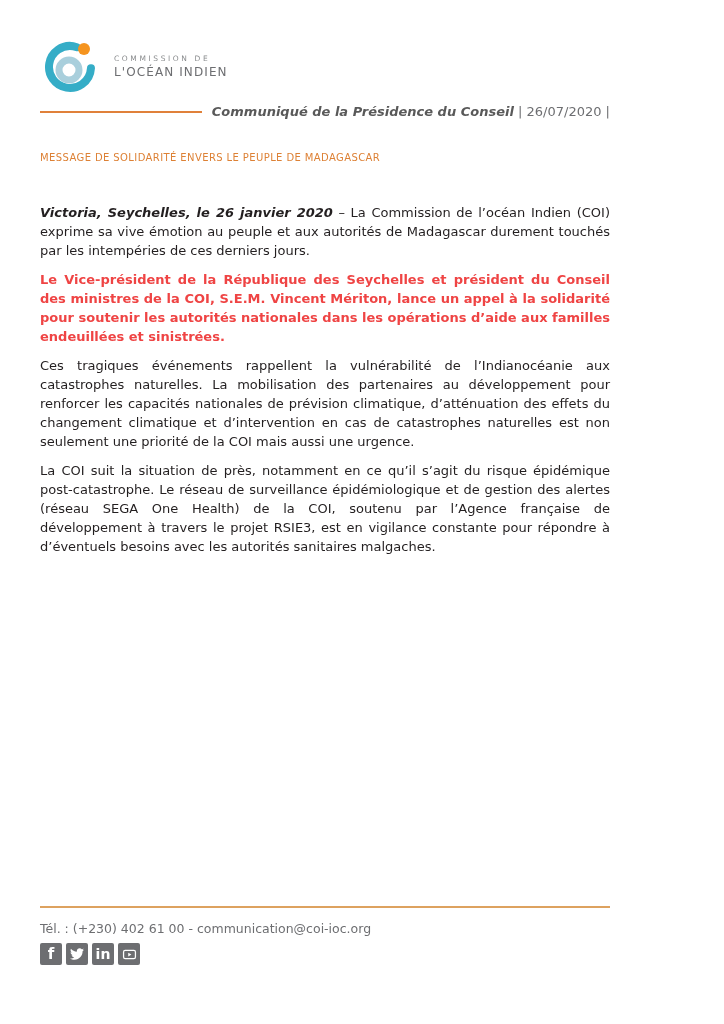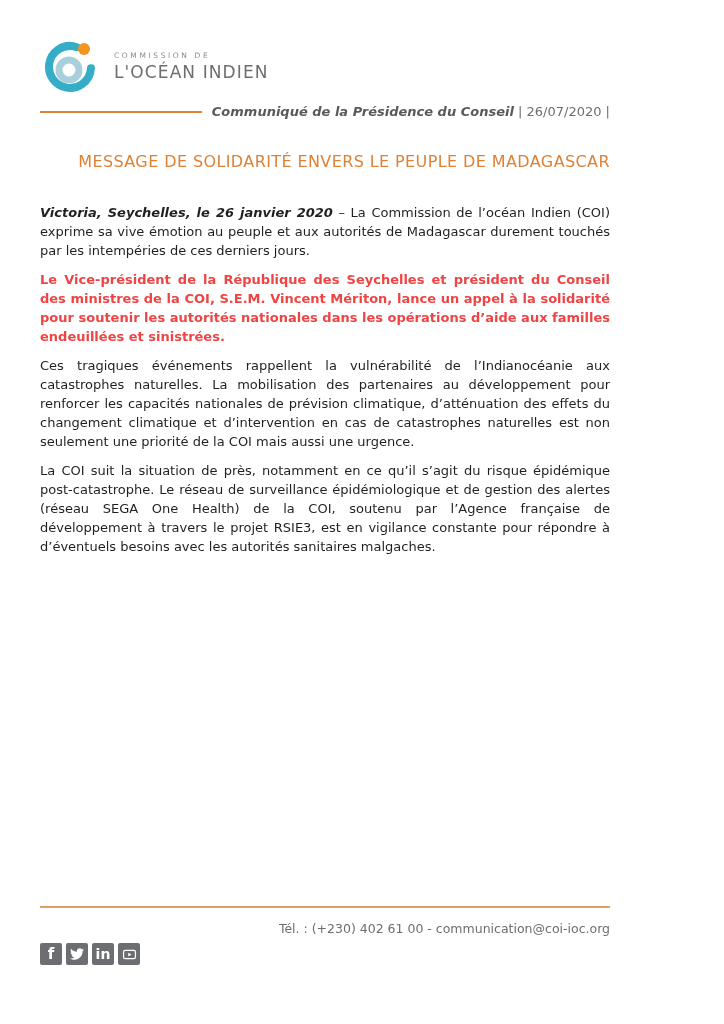--- a/index.html
+++ b/index.html
@@ -23,21 +23,21 @@
   }
   .logo-mark { width: 54px; height: 56px; }
   .logo-text { margin-left: 16px; }
   .logo-line1 {
     font-size: 7.5px;
     letter-spacing: 2.6px;
     color: #8A8C8E;
     margin-bottom: 2px;
   }
   .logo-line2 {
-    font-size: 17px;
+    font-size: 12px;
     letter-spacing: 1.1px;
     color: #6D6E71;
   }
   
   .header-row {
     position: absolute;
     top: 104px;
     left: 40px;
     right: 34px;
     display: flex;
@@ -52,23 +52,23 @@
   .header-text { white-space: nowrap; font-size: 13px; }
   .doc-type { font-weight: bold; font-style: italic; color: #595959; text-align: center; }
   .doc-date { color: #6D6E71; }
   
   .title {
     position: absolute;
     top: 152px;
     left: 40px;
     right: 34px;
     margin: 0;
-    text-align: right;
+    text-align: left;
     color: #DD8135;
-    font-size: 16px;
+    font-size: 10px;
     font-weight: 400;
     letter-spacing: 0.4px;
   }
   
   .body-wrap {
     position: absolute;
     top: 203px;
     left: 40px;
     right: 34px;
   }
@@ -87,21 +87,21 @@
     left: 40px;
     right: 34px;
   }
   .footer-rule { height: 2px; background: #DDA25F; margin-bottom: 13px; }
   .footer-unit {
     font-weight: bold;
     color: #58595B;
     font-size: 12.5px;
     margin-bottom: 4px;
   }
-  .footer-line { color: #6D6E71; font-size: 12.5px; margin-bottom: 4px; text-align: right; }
+  .footer-line { color: #6D6E71; font-size: 12.5px; margin-bottom: 4px; }
   .footer-line .it { font-style: italic; }
   .social-row { display: flex; gap: 4px; margin-top: 7px; }
   .social {
     width: 22px;
     height: 22px;
     background: #6D6E71;
     border-radius: 2px;
     display: flex;
     align-items: center;
     justify-content: center;

